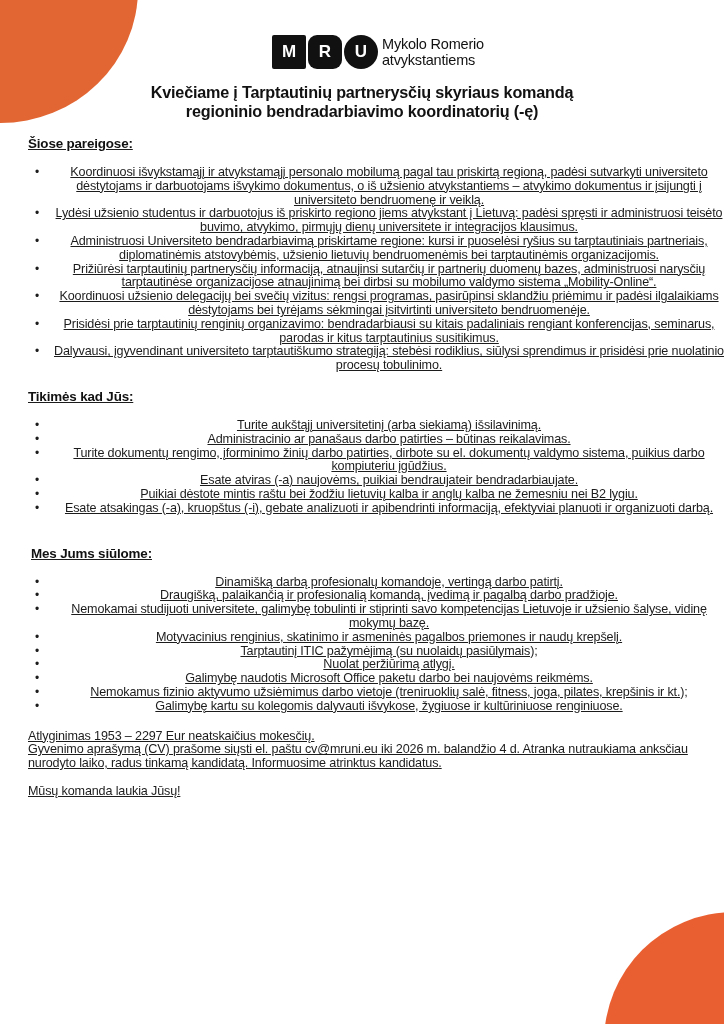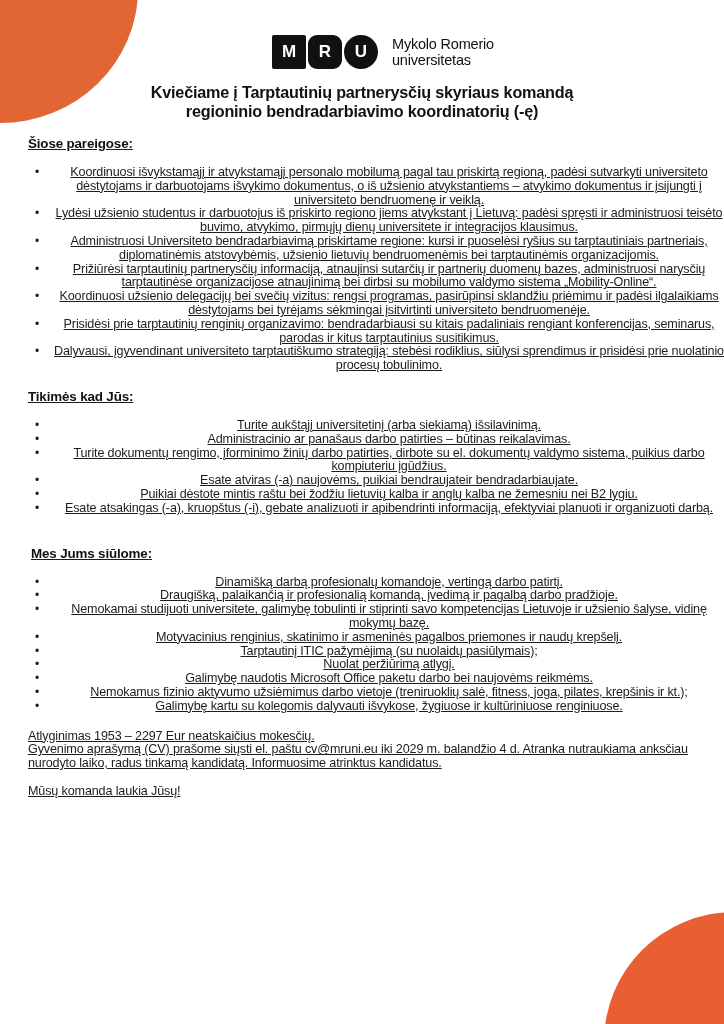--- a/index.html
+++ b/index.html
@@ -12,21 +12,21 @@
   .blob-tl { width: 276px; height: 268px; left: -138px; top: -145px; background: #e26633; }
   .blob-br { width: 260px; height: 260px; left: 604px; top: 912px; background: #ea5f32; }
 
   .logo { position: absolute; left: 272px; top: 35px; display: flex; align-items: center; }
   .logo-mark { display: flex; gap: 2px; }
   .logo-box { width: 34px; height: 34px; background: #111; color: #fff; font-weight: bold; font-size: 17px;
     display: flex; align-items: center; justify-content: center; font-family: "Liberation Sans", sans-serif; }
   .logo-box.m { border-radius: 2px; }
   .logo-box.r { border-radius: 9px; }
   .logo-box.u { border-radius: 50%; }
-  .logo-text { margin-left: 14px; font-size: 14.5px; line-height: 16px; color: #111; letter-spacing: -0.2px; }
+  .logo-text { margin-left: 4px; font-size: 14.5px; line-height: 16px; color: #111; letter-spacing: -0.2px; }
 
   .title { position: absolute; left: 0; width: 724px; top: 83px; text-align: center;
     font-weight: bold; font-size: 16.2px; line-height: 19px; color: #111; letter-spacing: -0.2px; }
 
   .content { position: absolute; left: 28px; top: 136px; width: 700px; font-size: 12.6px; line-height: 13.8px; letter-spacing: -0.15px; color: #1c1c1c; text-decoration: underline; }
   h2 { font-size: 13.4px; font-weight: bold; margin: 0; line-height: 16px; color: #111; }
   ul { margin: 0; padding-left: 22px; list-style: none; }
   li { position: relative; margin: 0; text-align: center; }
   li::before { content: "\2022"; position: absolute; left: -15px; top: 0; font-size: 12px; }
   .gap-h { height: 14px; }
@@ -40,21 +40,21 @@
 <div class="blob blob-br"></div>
 
 <div class="logo">
   <div class="logo-mark">
     <div class="logo-box m">M</div>
     <div class="logo-box r">R</div>
     <div class="logo-box u">U</div>
   </div>
   <div class="logo-text">
     <div>Mykolo Romerio</div>
-    <div>universitetas</div>
+    <div>atvykstantiems</div>
   </div>
 </div>
 
 <div class="title">
   <div>Kviečiame į Tarptautinių partnerysčių skyriaus komandą</div>
   <div>regioninio bendradarbiavimo koordinatorių (-ę)</div>
 </div>
 
 <div class="content">
   <h2>Šiose pareigose:</h2>
@@ -90,17 +90,17 @@
     <li>Motyvacinius renginius, skatinimo ir asmeninės pagalbos priemones ir naudų krepšelį.</li>
     <li>Tarptautinį ITIC pažymėjimą (su nuolaidų pasiūlymais);</li>
     <li>Nuolat peržiūrimą atlygį.</li>
     <li>Galimybę naudotis Microsoft Office paketu darbo bei naujovėms reikmėms.</li>
     <li>Nemokamus fizinio aktyvumo užsiėmimus darbo vietoje (treniruoklių salė, fitness, joga, pilates, krepšinis ir kt.);</li>
     <li>Galimybę kartu su kolegomis dalyvauti išvykose, žygiuose ir kultūriniuose renginiuose.</li>
   </ul>
   <div style="height:16px"></div>
   <p class="p">Atlyginimas  1953 – 2297 Eur neatskaičius mokesčių.</p>
   <p class="p" style="width:690px">
-    <span>Gyvenimo aprašymą (CV) prašome siųsti el. paštu </span><span>cv@mruni.eu</span><span> iki 2029 m. balandžio 4 d. Atranka nutraukiama anksčiau nurodyto laiko, radus tinkamą kandidatą. Informuosime atrinktus kandidatus.</span>
+    <span>Gyvenimo aprašymą (CV) prašome siųsti el. paštu </span><span>cv@mruni.eu</span><span> iki 2026 m. balandžio 4 d. Atranka nutraukiama anksčiau nurodyto laiko, radus tinkamą kandidatą. Informuosime atrinktus kandidatus.</span>
   </p>
   <div style="height:14px"></div>
   <p class="p center">Mūsų komanda laukia Jūsų!</p>
 </div>
 
 </body></html>

